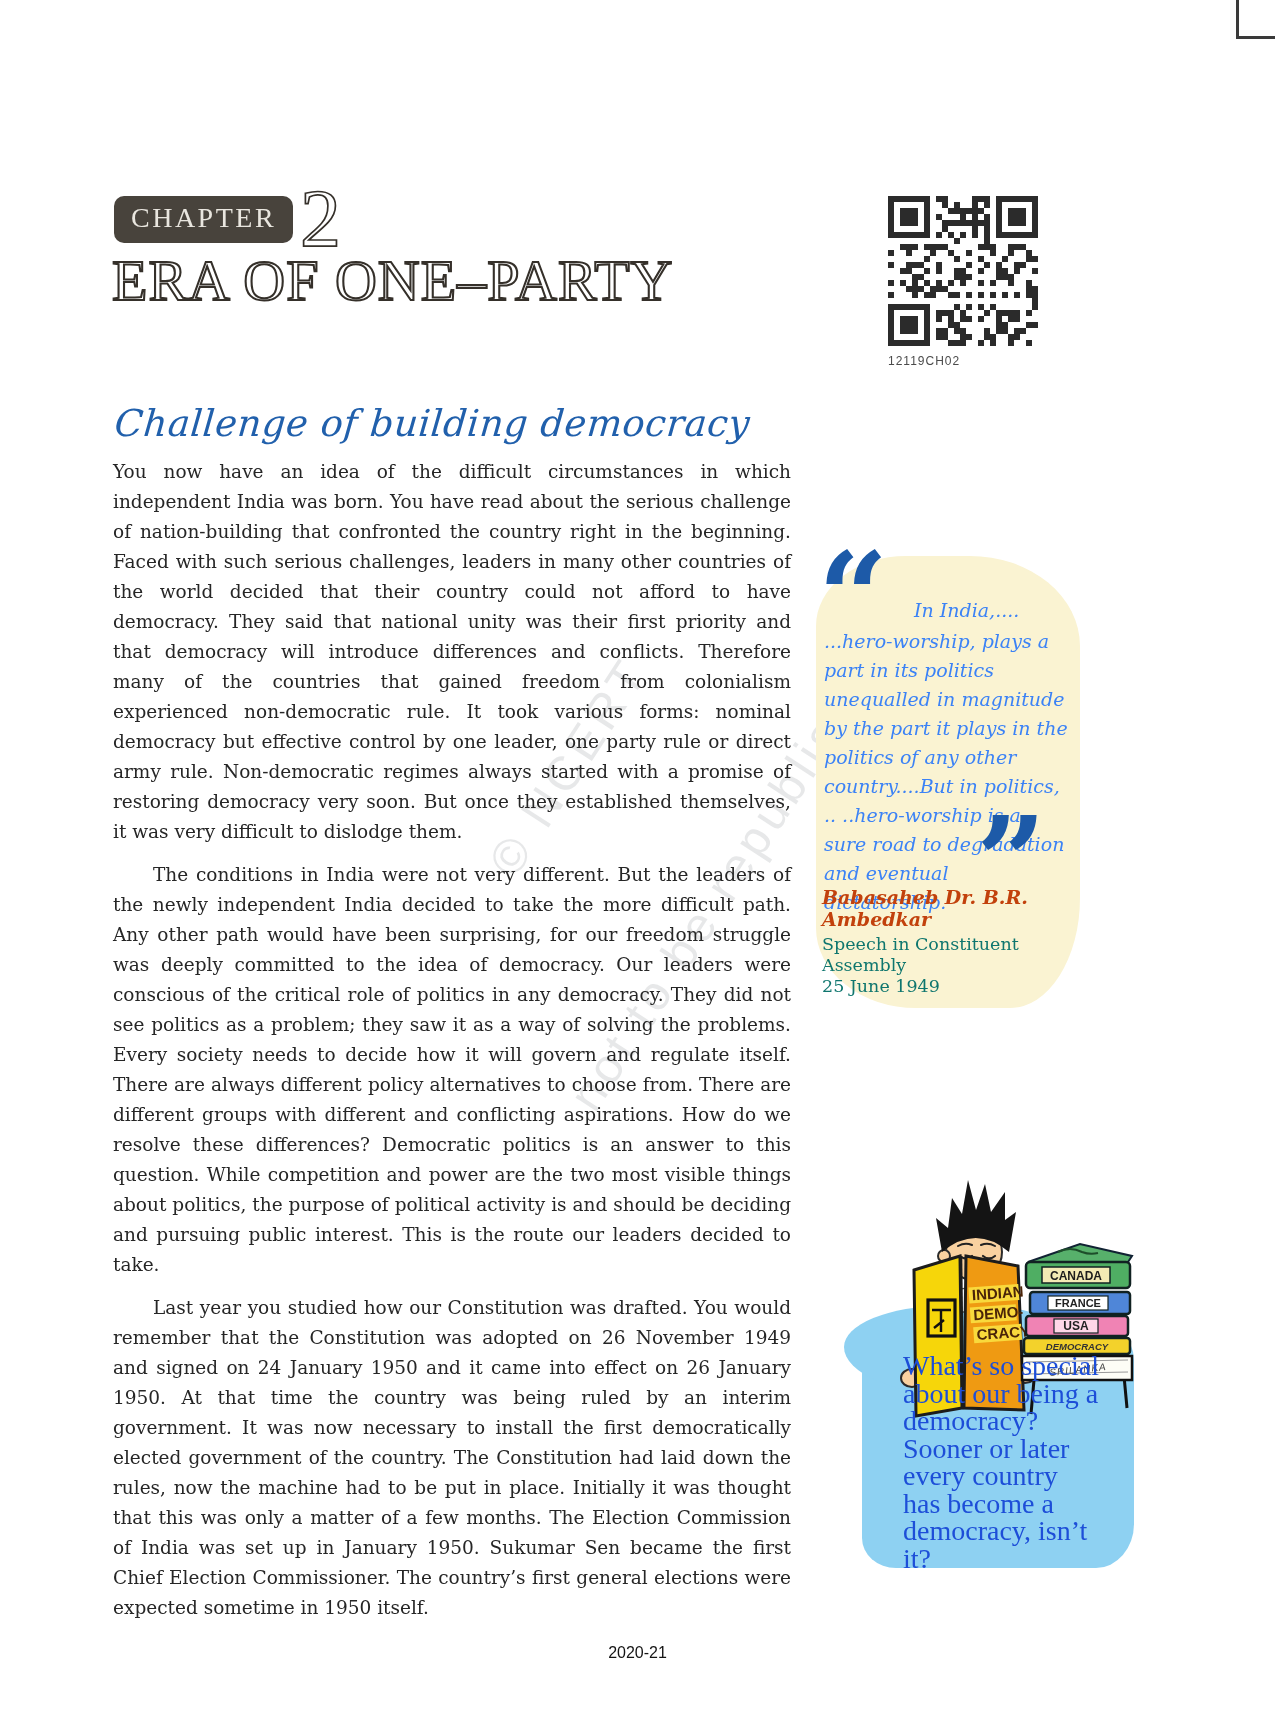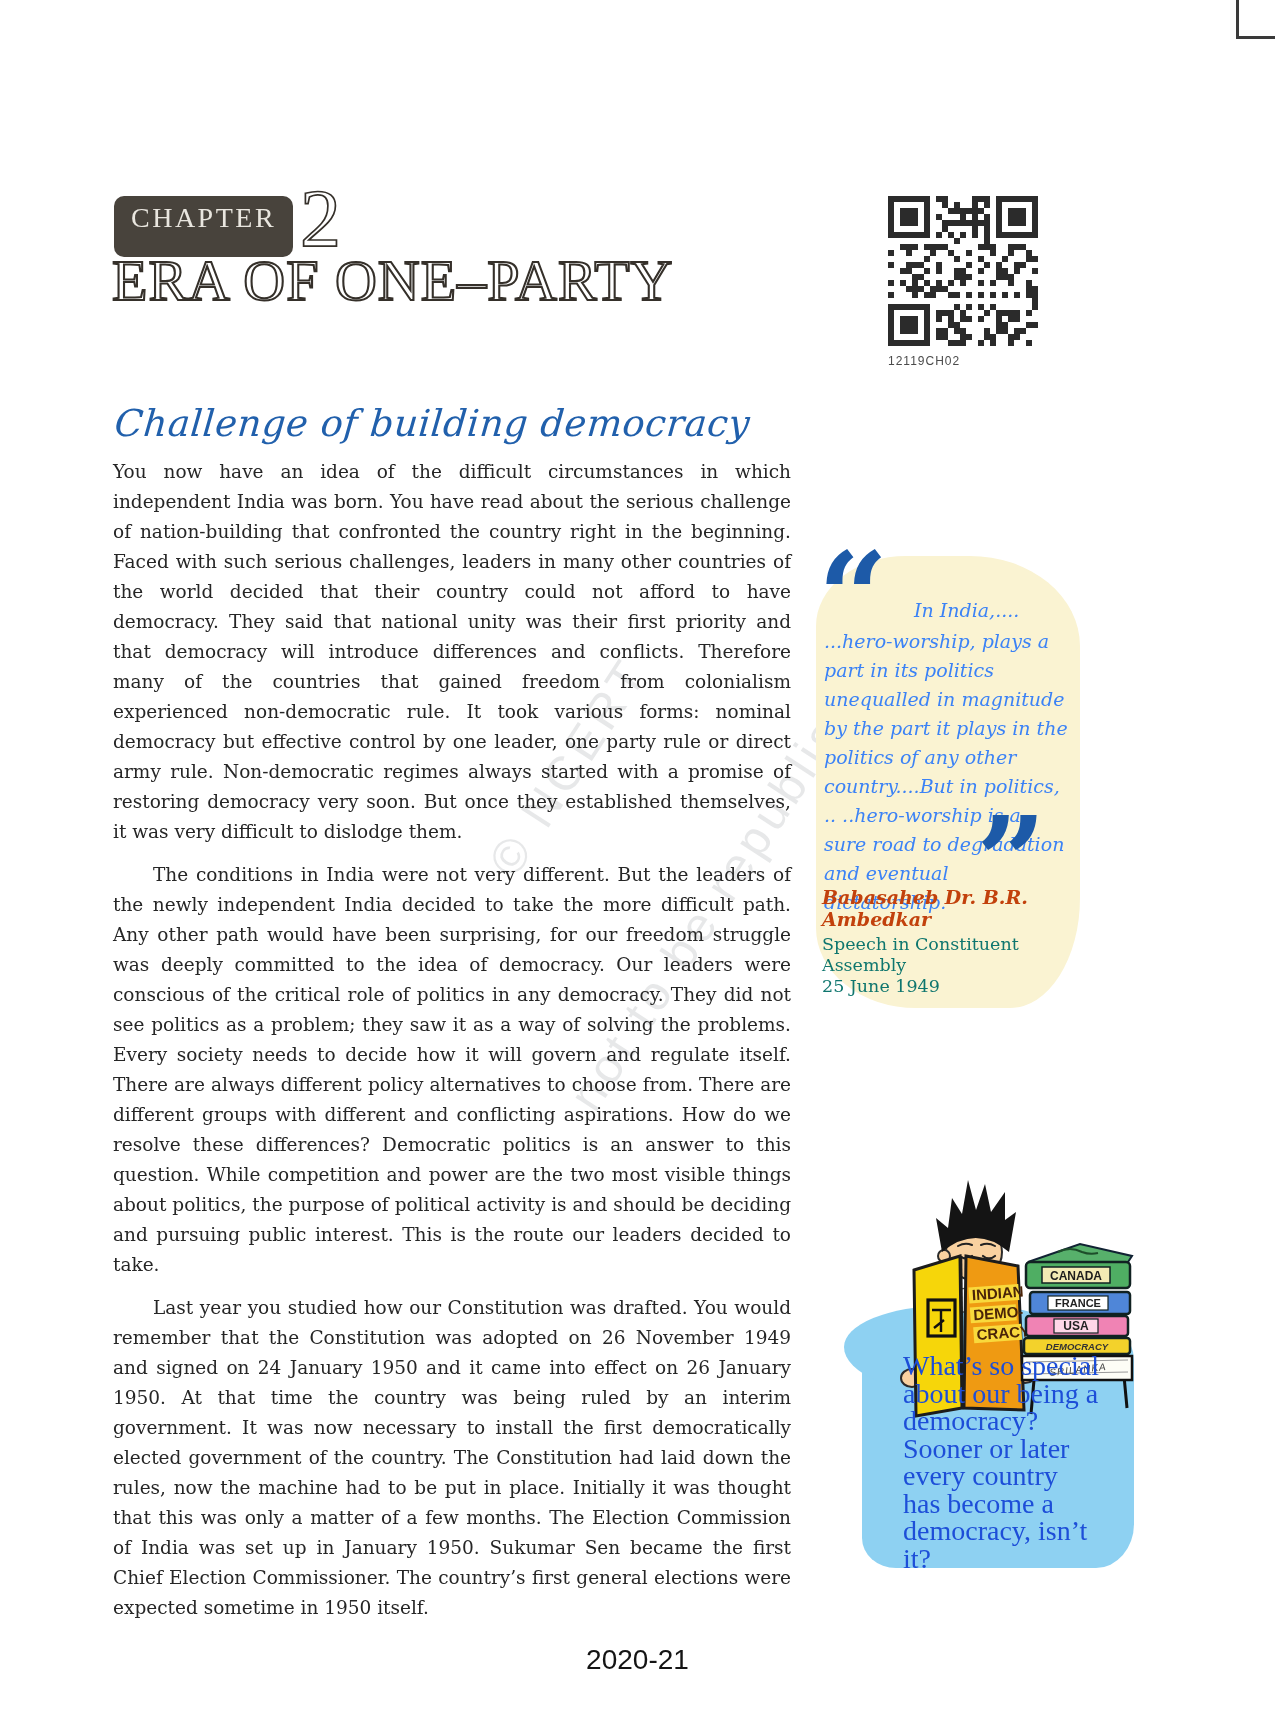--- a/index.html
+++ b/index.html
@@ -9,21 +9,21 @@
   .corner-mark{position:absolute;left:1236px;top:0;width:39px;height:36px;
                border-left:3px solid #3a3a3a;border-bottom:3px solid #3a3a3a;}
   
   .watermark{position:absolute;left:340px;top:540px;width:620px;height:560px;
              display:flex;flex-direction:column;align-items:center;justify-content:center;gap:140px;
              transform:rotate(-57deg);color:rgba(95,100,105,0.15);
              font-family:"Liberation Sans",sans-serif;font-size:48px;letter-spacing:5px;
              z-index:0;pointer-events:none;white-space:nowrap;}
   
   .chapter-badge{position:absolute;left:114px;top:196px;background:#48433c;color:#e9e6df;
-                 border-radius:10px;padding:6px 17px 23px 17px;font-size:28px;letter-spacing:2.5px;
+                 border-radius:10px;padding:6px 17px 9px 17px;font-size:28px;letter-spacing:2.5px;
                  font-family:"Liberation Serif",serif;z-index:2;}
   .chapter-number{position:absolute;left:300px;top:178px;font-size:82px;line-height:1;z-index:2;
                   font-family:"Liberation Serif",serif;}
   .engraved{color:#0369a1;-webkit-text-fill-color:#ffffff;-webkit-text-stroke:2.1px #35302a;}
   .engraved-thin{color:#35302a;-webkit-text-fill-color:#ffffff;-webkit-text-stroke:1.7px #35302a;}
   .chapter-title{position:absolute;left:112px;top:252px;font-size:58px;line-height:57px;
                  letter-spacing:1px;font-family:"Liberation Serif",serif;z-index:2;}
   
   .qr-wrap{position:absolute;left:888px;top:196px;width:150px;z-index:2;}
   .qr-caption{margin-top:4px;text-align:left;font-family:"Liberation Sans",sans-serif;
@@ -58,21 +58,21 @@
   
   .speech-bubble{position:absolute;left:862px;top:1320px;width:272px;height:248px;background:#8ed1f2;
                  border-radius:30px 44px 38px 34px / 34px 40px 44px 30px;z-index:1;}
   .speech-bubble::before{content:"";position:absolute;left:-18px;top:-14px;width:220px;height:90px;
                  background:#8ed1f2;border-radius:50% 40% 30% 60%;}
   .bubble-text{position:absolute;left:903px;top:1352px;width:198px;z-index:3;
                font-family:"Liberation Serif",serif;font-size:28px;line-height:27.5px;color:#1d4ed8;}
   .cartoon{position:absolute;left:828px;top:1170px;z-index:2;}
   
   .footer{position:absolute;left:0;top:1644px;width:100%;text-align:center;
-          font-family:"Liberation Sans",sans-serif;font-size:28px;color:#141414;z-index:2;}
+          font-family:"Liberation Sans",sans-serif;font-size:16px;color:#141414;z-index:2;}
 </style>
 </head>
 <body>
 
 <div class="page">
 
   <div class="corner-mark"></div>
 
   <div class="watermark">
     <span>© NCERT</span>

